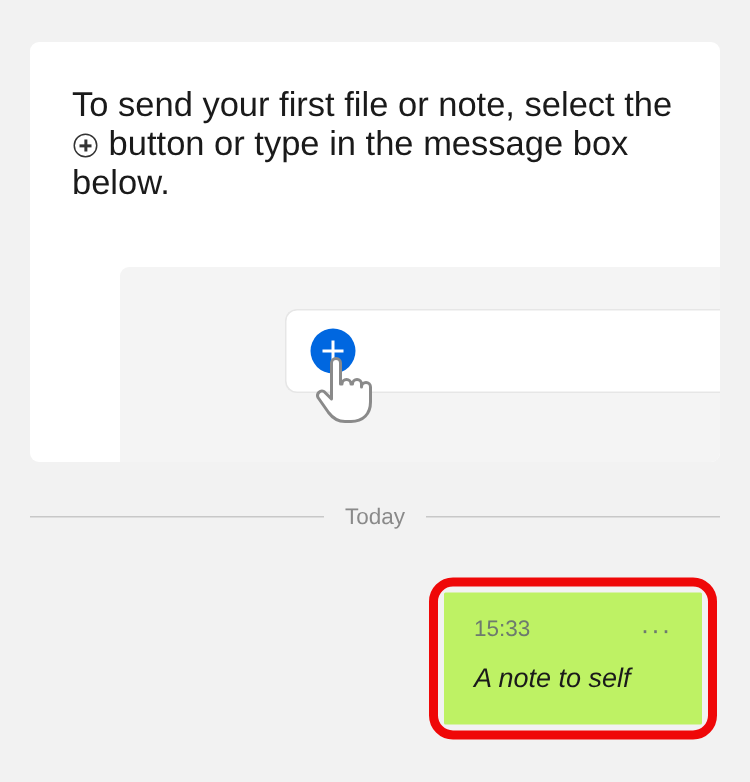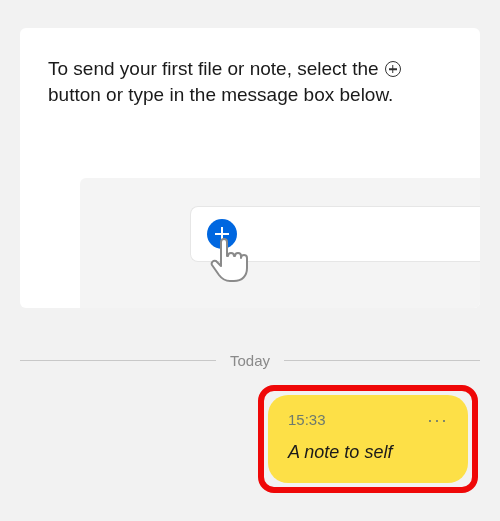--- a/index.html
+++ b/index.html
@@ -14,21 +14,21 @@
     .intro-card {
       background: #ffffff;
       margin: 28px 20px 0 20px;
       border-radius: 6px;
       padding: 28px 28px 0 28px;
       height: 280px;
       overflow: hidden;
       position: relative;
     }
     .intro-text {
-      font-size: 19px;
+      font-size: 23px;
       line-height: 26px;
       color: #1a1a1a;
       font-weight: 400;
     }
     .intro-text .plus-inline {
       display: inline-block;
       width: 16px;
       height: 16px;
       border: 1.5px solid #333;
       border-radius: 50%;
@@ -94,21 +94,21 @@
     .pointer-icon {
       position: absolute;
       left: 128px;
       top: 58px;
       width: 40px;
       height: 48px;
     }
     .divider-row {
       display: flex;
       align-items: center;
-      margin: 44px 20px 0 20px;
+      margin: 28px 20px 0 20px;
       text-align: center;
     }
     .divider-row .line {
       flex: 1;
       height: 1px;
       background: #c8c8c8;
     }
     .divider-row .label {
       margin: 0 14px;
       color: #8a8a8a;
@@ -118,24 +118,24 @@
       position: absolute;
       right: 22px;
       top: 385px;
     }
     .highlight {
       border: 6px solid #ef0808;
       border-radius: 16px;
       padding: 4px;
     }
     .note-bubble {
-      background: #fde047;
-      border-radius: 20px;
+      background: #bef264;
+      border-radius: 1px;
       padding: 16px 20px 20px 20px;
-      width: 200px;
+      width: 172px;
       position: relative;
     }
     .note-header {
       display: flex;
       justify-content: space-between;
       align-items: center;
       margin-bottom: 14px;
     }
     .note-time {
       color: #6d7a6e;

